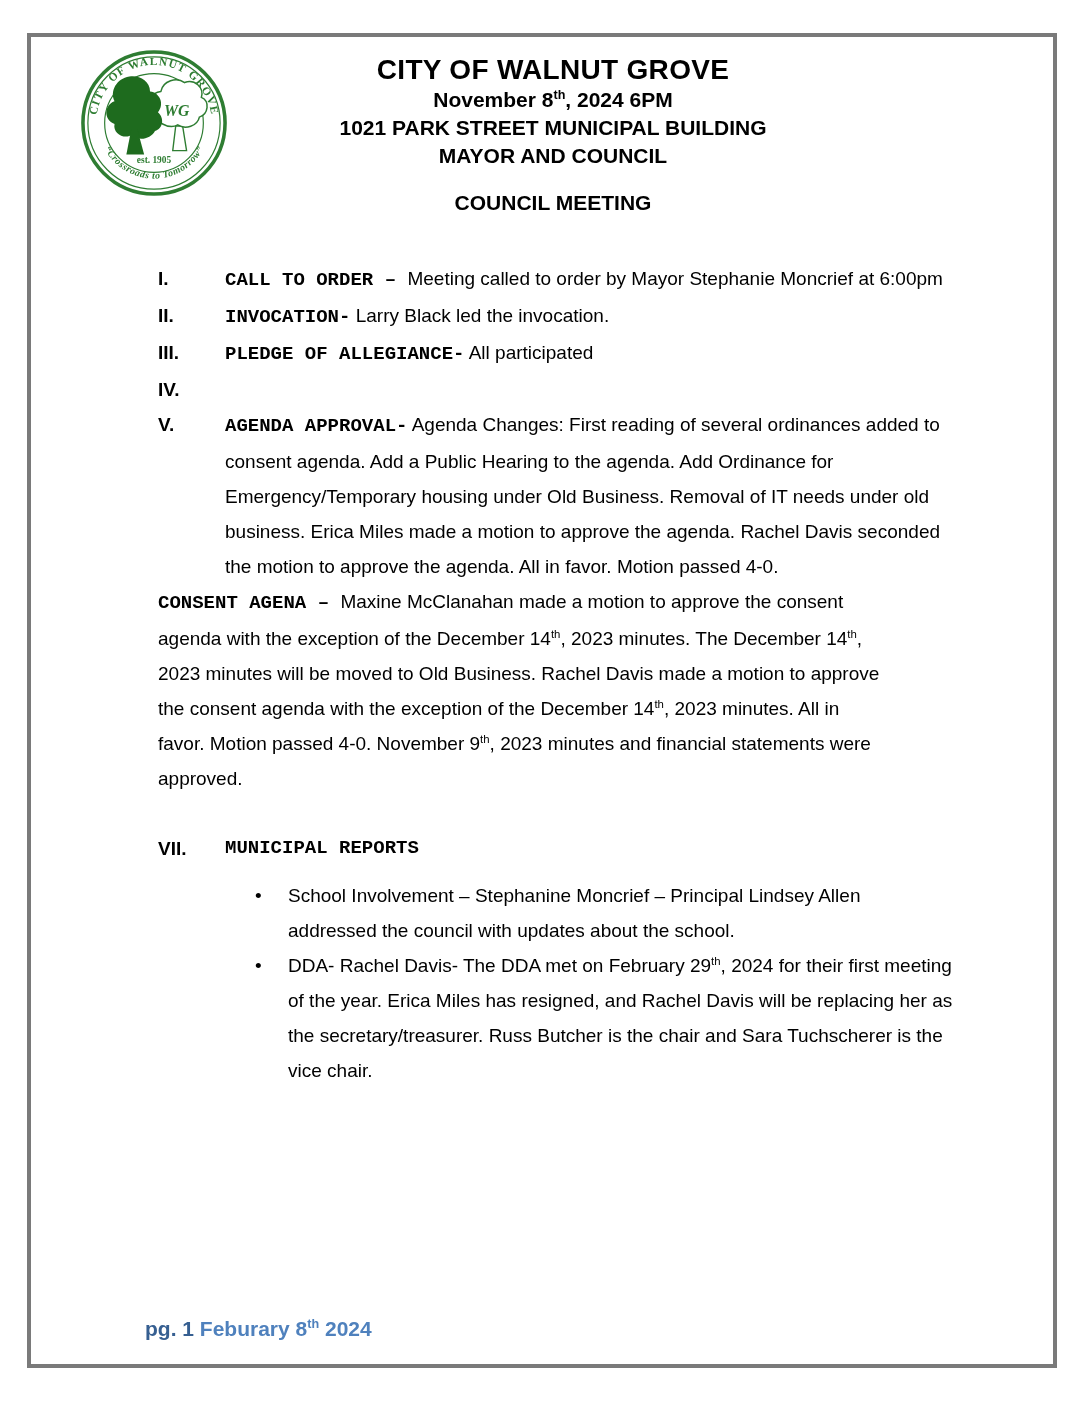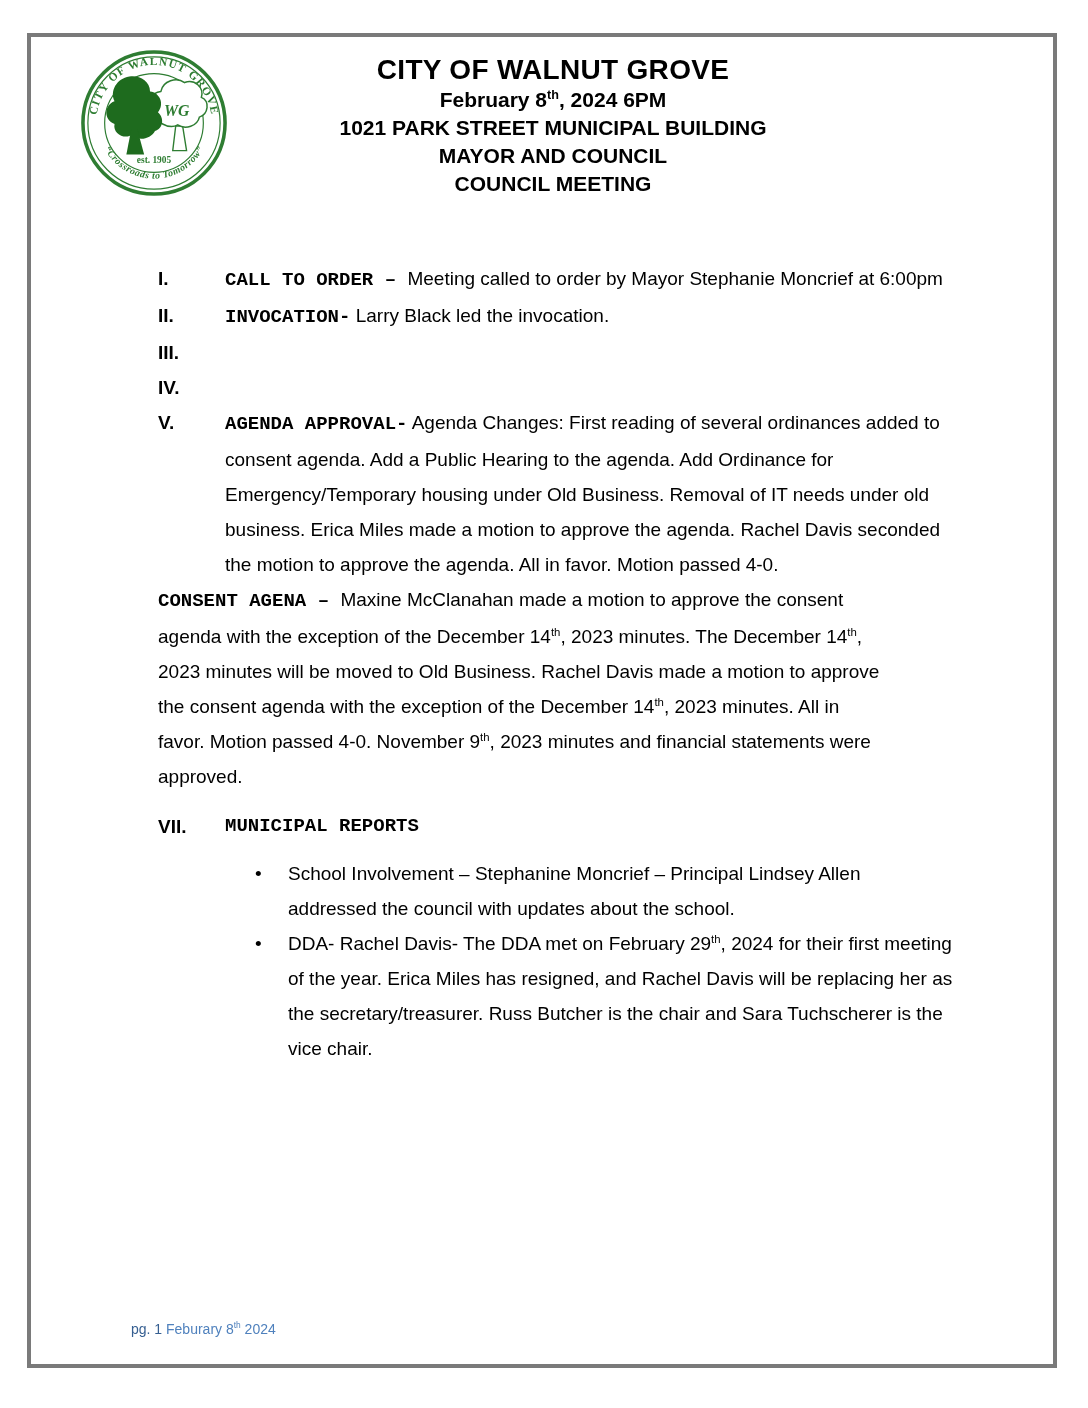--- a/index.html
+++ b/index.html
@@ -40,21 +40,21 @@
   .title {
     font-size: 28px;
     line-height: 33px;
     letter-spacing: 0.3px;
   }
   .hline {
     font-size: 21px;
     line-height: 28px;
   }
   .meeting {
-    margin-top: 0;
+    margin-top: 19px;
   }
   .docbody {
     position: absolute;
     left: 127px;
     top: 224px;
     width: 841px;
     font-size: 19px;
     line-height: 35px;
   }
   .row { display: flex; }
@@ -63,31 +63,32 @@
     flex: none;
     font-weight: bold;
   }
   .row .text { width: 728px; }
   .b { font-weight: bold; font-family: Liberation Mono, monospace; }
   sup {
     font-size: 0.6em;
     line-height: 0;
     vertical-align: super;
   }
-  .committee { margin-top: 15px; }
+  .committee { margin-top: 35px; }
   .bullets { margin: 12px 0 0 0; padding: 0; list-style: none; }
   .bullet-row { display: flex; padding-left: 97px; }
   .bullet-glyph { width: 33px; flex: none; }
   .bullet-text { width: 665px; }
   .footer {
     position: absolute;
-    left: 100px;
+    left: 114px;
     top: 1280px;
-    font-size: 14px;
+    font-size: 21px;
     line-height: 24px;
+    font-weight: bold;
   }
   .c-dark { color: #365f91; }
   .c-light { color: #4f81bd; }
 </style>
 </head>
 <body>
 
 <div class="frame">
 
   <div class="logo">
@@ -116,40 +117,41 @@
         <path d="M55,29 C42,31 35,44 40,54 C29,58 29,73 40,77 C38,87 50,93 58,88 C64,95 77,92 81,84 C89,82 91,71 84,65 C91,57 86,45 76,44 C76,33 64,27 55,29 Z" fill="#1e6b1e"></path>
         <path d="M57,82 L52,108 L70,108 L63,82 Z" fill="#1e6b1e"></path>
       </g>
 
       <text x="80" y="117" text-anchor="middle" font-size="9.5" font-weight="bold" fill="#2e7d32" font-family="Liberation Serif, serif">est. 1905</text>
     </svg>
   </div>
 
   <div class="header">
     <div class="title">CITY OF WALNUT GROVE</div>
-    <div class="hline"><span>February 8</span><sup>th</sup><span>, 2024 6PM</span></div>
+    <div class="hline"><span>November 8</span><sup>th</sup><span>, 2024 6PM</span></div>
     <div class="hline">1021 PARK STREET MUNICIPAL BUILDING</div>
     <div class="hline">MAYOR AND COUNCIL</div>
     <div class="hline meeting">COUNCIL MEETING</div>
   </div>
 
   <div class="docbody">
 
     <div class="row">
       <span class="num">I.</span>
       <span class="text"><span class="b">CALL TO ORDER – </span><span>Meeting called to order by Mayor Stephanie Moncrief at 6:00pm</span></span>
     </div>
 
     <div class="row">
       <span class="num">II.</span>
       <span class="text"><span class="b">INVOCATION-</span><span> Larry Black led the invocation.</span></span>
     </div>
 
     <div class="row">
       <span class="num">III.</span>
+      <span class="text"><span class="b">PLEDGE OF ALLEGIANCE-</span><span> All participated</span></span>
     </div>
 
     <div class="row">
       <span class="num">IV.</span>
     </div>
 
     <div class="row">
       <span class="num">V.</span>
       <span class="text"><span class="b">AGENDA APPROVAL-</span><span> Agenda Changes: First reading of several ordinances added to consent agenda. Add a Public Hearing to the agenda. Add Ordinance for Emergency/Temporary housing under Old Business.  Removal of IT needs under old business. Erica Miles made a motion to approve the agenda. Rachel Davis seconded the motion to approve the agenda. All in favor. Motion passed 4-0.</span></span>
     </div>

